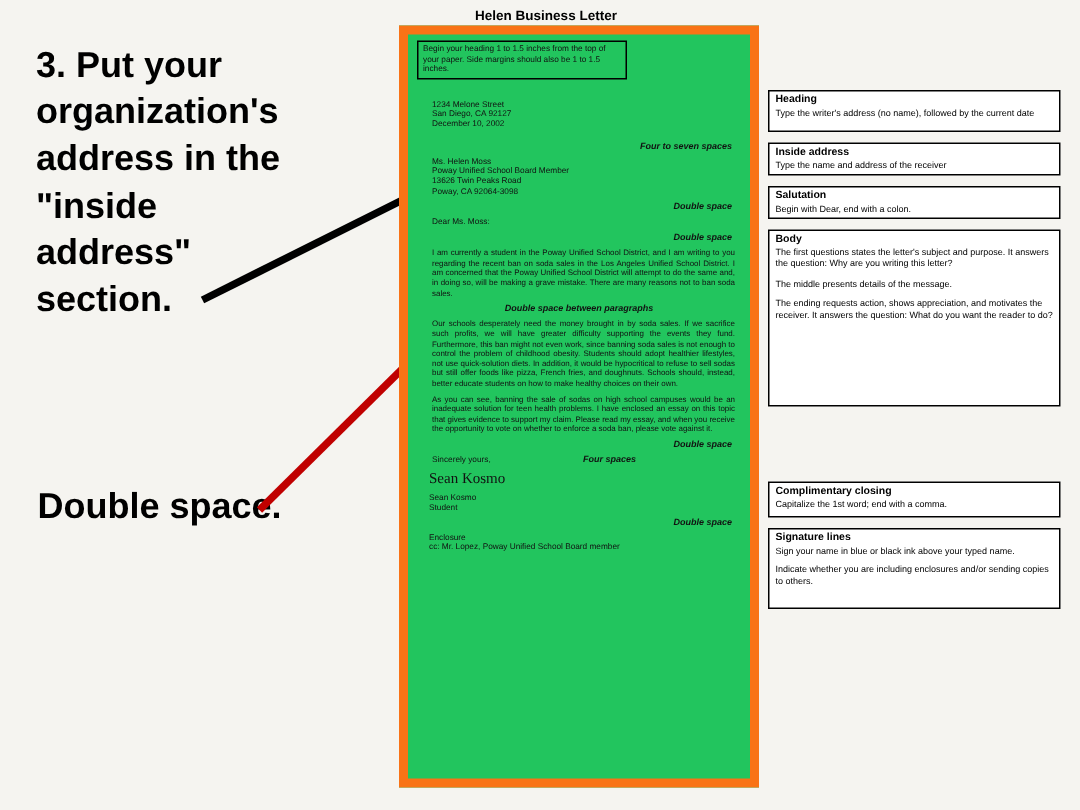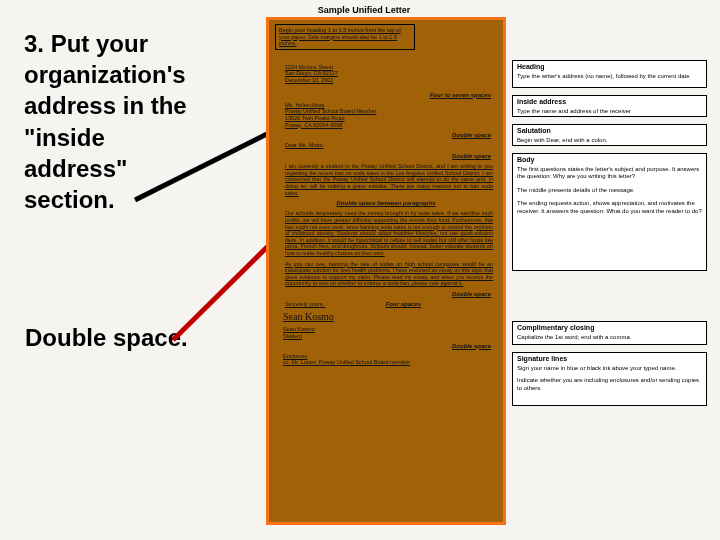--- a/index.html
+++ b/index.html
@@ -39,27 +39,26 @@
     font-size: 24px;
     font-weight: bold;
     color: #000;
   }
   .letter {
     position: absolute;
     top: 17px;
     left: 266px;
     width: 240px;
     height: 508px;
-    border: 3px solid #f97316;
-    background: #a16207;
+    border: 6px solid #f97316;
+    background: #22c55e;
     padding: 4px 6px;
     font-size: 5.5px;
     color: #111;
     line-height: 1.2;
-    text-decoration: underline;
   }
   .margin-box {
     border: 1px solid #000;
     padding: 2px 3px;
     width: 140px;
     font-size: 5.5px;
     margin-bottom: 14px;
     line-height: 1.2;
   }
   .letter .block { margin-bottom: 4px; }
@@ -93,21 +92,21 @@
   .cb-close   { height: 24px; margin-top: 50px; }
   .cb-sig     { height: 54px; }
   .arrow {
     position: absolute;
     pointer-events: none;
   }
 </style>
 </head>
 <body>
 
-<div class="title-bar">Sample Unified Letter</div>
+<div class="title-bar">Helen Business Letter</div>
 
 <div class="instruction-main">3.  Put your organization's address in the "inside address" section.</div>
 <div class="instruction-sub">Double space.</div>
 
 <svg class="arrow" style="top:115px;left:130px;width:170px;height:90px" viewBox="0 0 170 90">
   <line x1="5" y1="85" x2="155" y2="10" stroke="#000" stroke-width="5"></line>
   <polygon points="165,5 148,6 156,20" fill="#000"></polygon>
 </svg>
 
 <svg class="arrow" style="top:160px;left:168px;width:190px;height:185px" viewBox="0 0 190 185">

